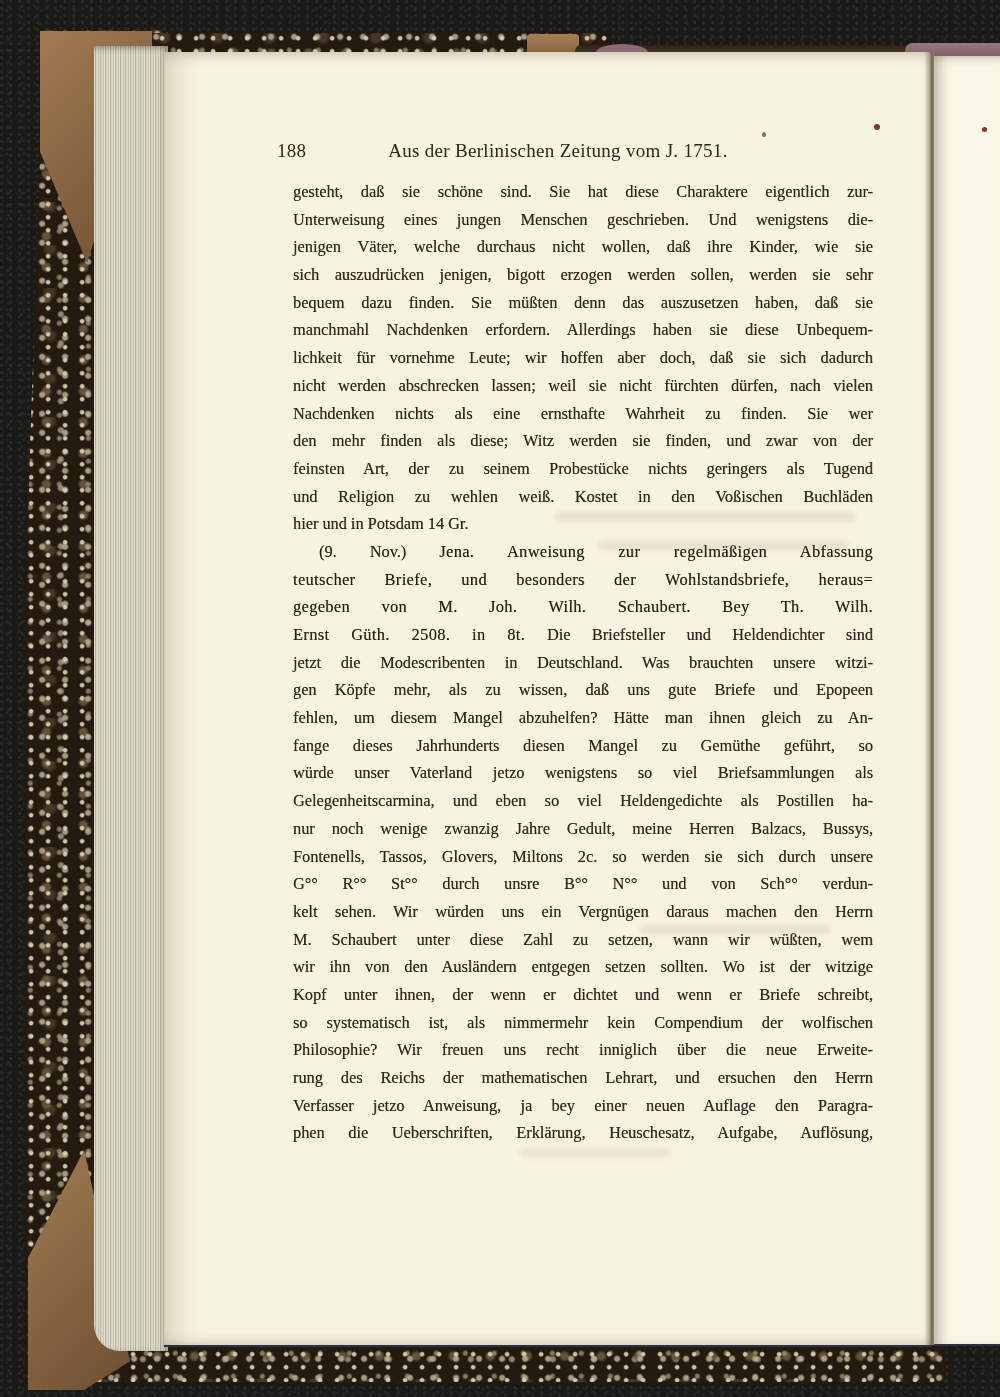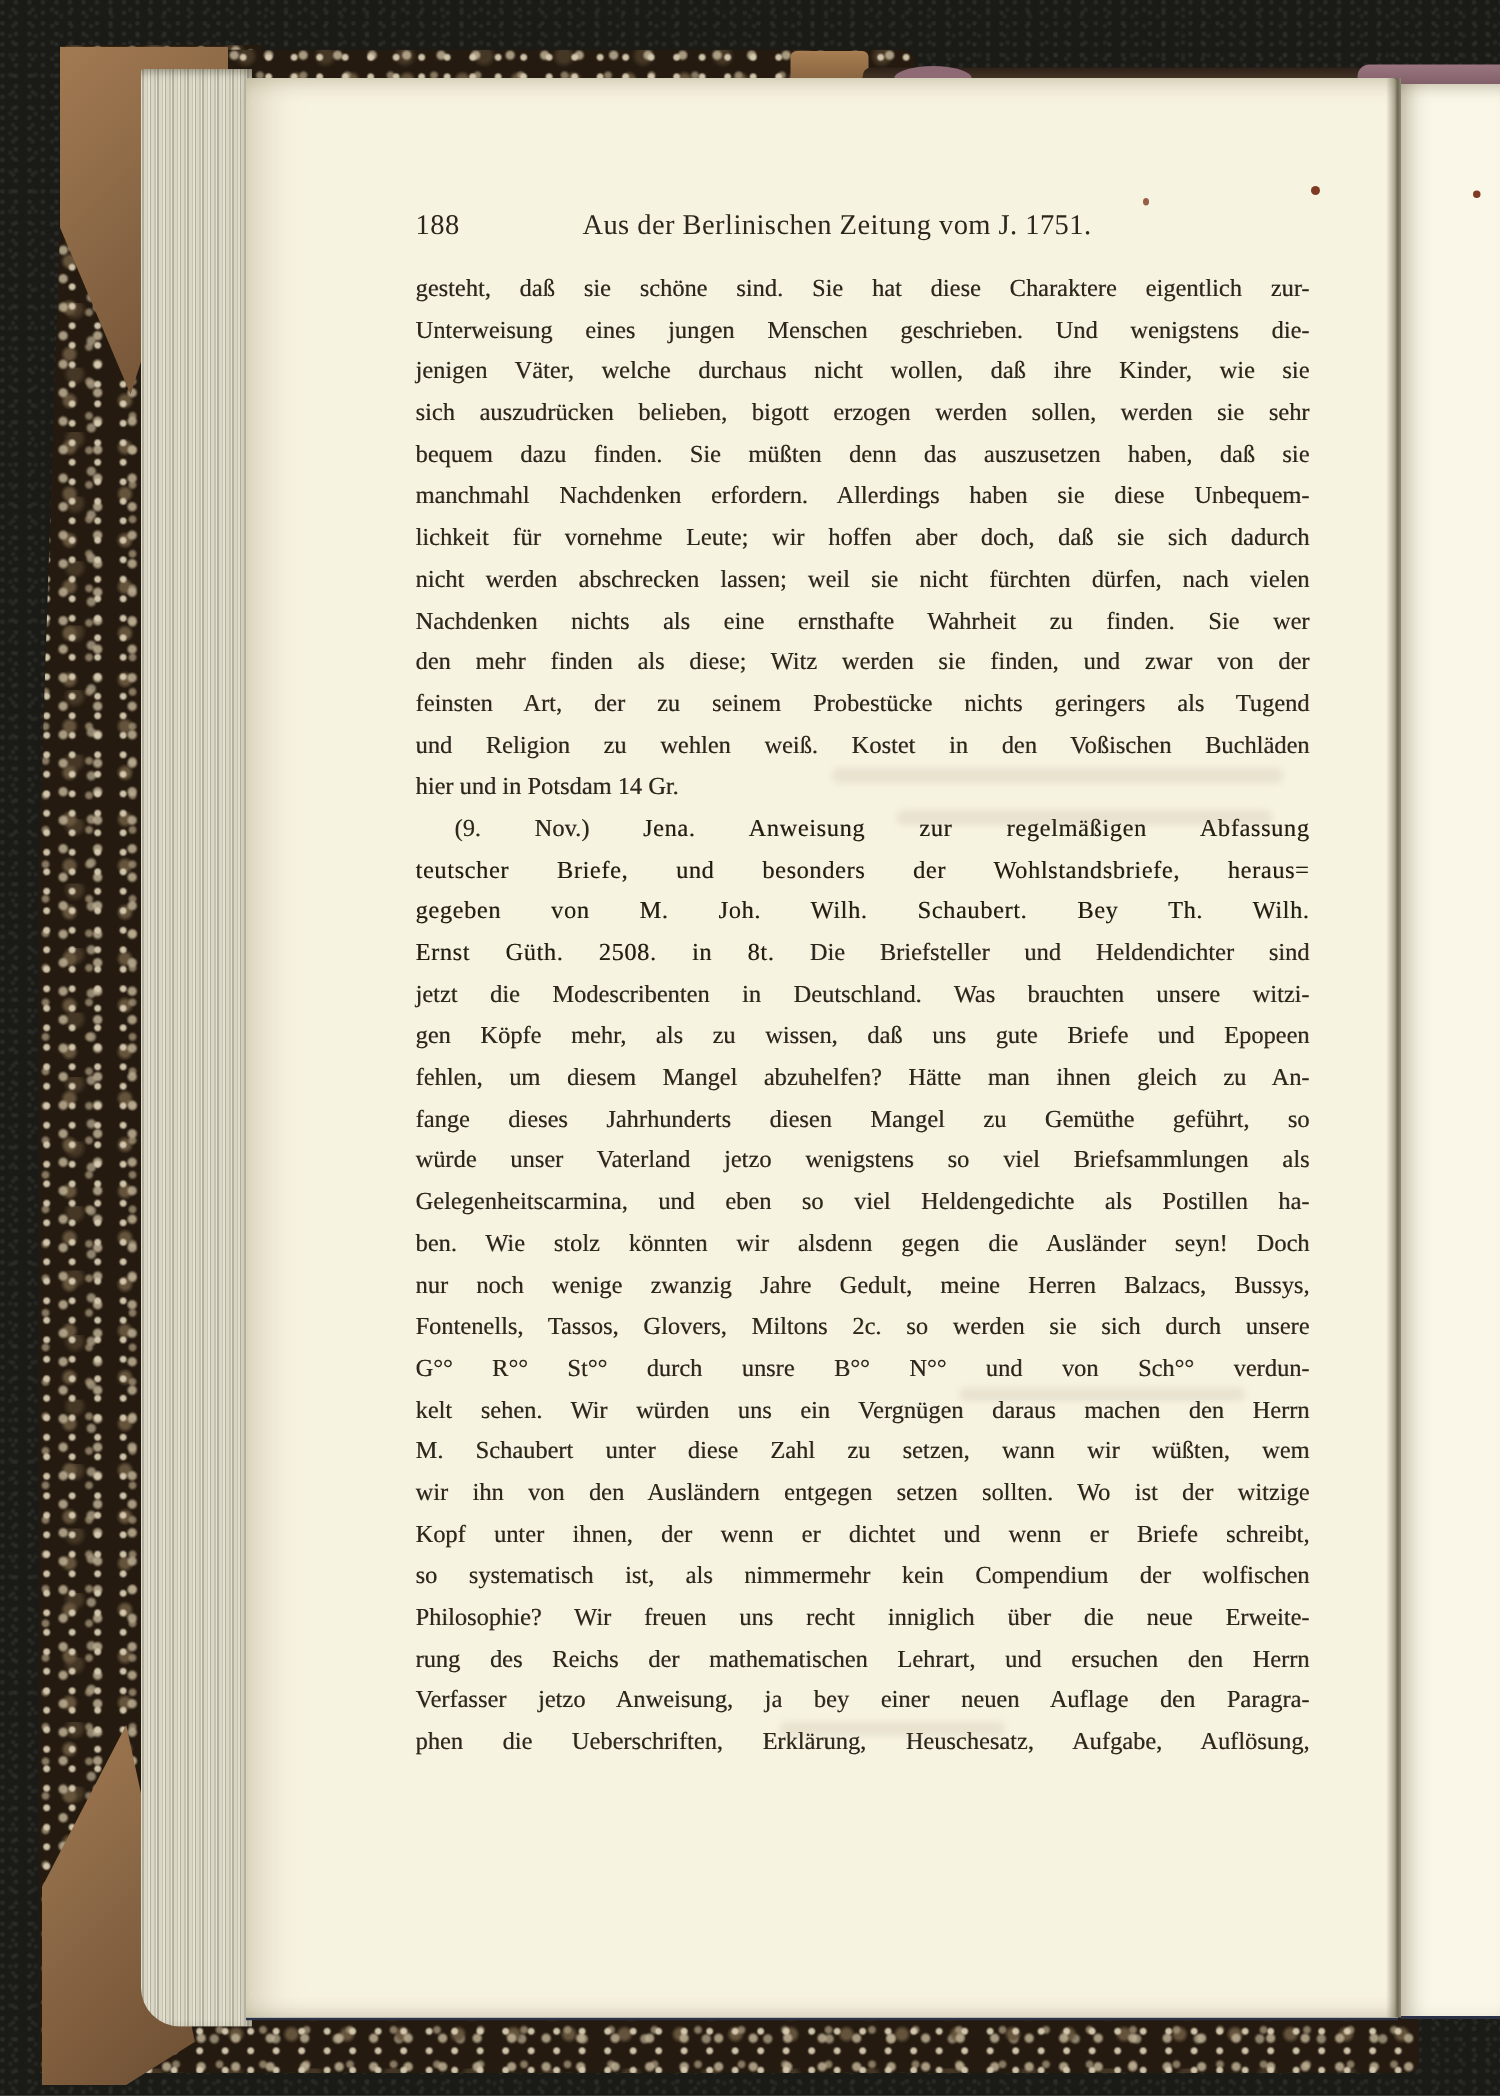--- a/index.html
+++ b/index.html
@@ -71,21 +71,21 @@
   #sm4{left:520px;top:1148px;width:150px;height:9px;}
 
   
   #header-row{left:113px;top:88px;width:596px;height:26px;color:#2e261c;
     font-size:19px;letter-spacing:.3px;}
   #page-number{position:absolute;left:0;top:0;}
   #running-header{text-align:center;padding-right:34px;}
   #body-text{left:113px;top:126px;width:596px;color:#2e261c;
     font-size:16.3px;text-shadow:.3px 0 0 rgba(46,38,28,.55);}
   .line{height:27.7px;line-height:27.7px;text-align:justify;text-align-last:justify;
-    white-space:nowrap;}
+    white-space:nowrap;margin-left:16px;}
   .line.left{text-align-last:left;}
   .line.indent{text-indent:26px;}
   .sb{font-weight:normal;letter-spacing:.4px;color:#241d12;}
 </style>
 </head>
 <body>
 
 <div id="stage">
 
   <div class="abs marble" id="cover-left"></div>
@@ -102,41 +102,40 @@
   <div class="abs" id="page-left">
     <div class="abs" id="header-row">
       <span id="page-number">188</span>
       <div id="running-header">Aus der Berlinischen Zeitung vom J. 1751.</div>
     </div>
 
     <div class="abs" id="body-text">
       <div class="line"><span>gesteht, daß sie schöne sind.  Sie hat diese Charaktere eigentlich zur-</span></div>
       <div class="line"><span>Unterweisung eines jungen Menschen geschrieben. Und wenigstens die-</span></div>
       <div class="line"><span>jenigen Väter, welche durchaus nicht wollen, daß ihre Kinder, wie sie</span></div>
-      <div class="line"><span>sich auszudrücken belieben, bigott erzogen werden sollen, werden sie sehr</span></div>
+      <div class="line"><span>sich auszudrücken jenigen, bigott erzogen werden sollen, werden sie sehr</span></div>
       <div class="line"><span>bequem dazu finden.  Sie müßten denn das auszusetzen haben, daß sie</span></div>
       <div class="line"><span>manchmahl Nachdenken erfordern.  Allerdings haben sie diese Unbequem-</span></div>
       <div class="line"><span>lichkeit für vornehme Leute; wir hoffen aber doch, daß sie sich dadurch</span></div>
       <div class="line"><span>nicht werden abschrecken lassen; weil sie nicht fürchten dürfen, nach vielen</span></div>
       <div class="line"><span>Nachdenken nichts als eine ernsthafte Wahrheit zu finden.  Sie wer</span></div>
       <div class="line"><span>den mehr finden als diese; Witz werden sie finden, und zwar von der</span></div>
       <div class="line"><span>feinsten Art, der zu seinem Probestücke nichts geringers als Tugend</span></div>
       <div class="line"><span>und Religion zu wehlen weiß.  Kostet in den Voßischen Buchläden</span></div>
       <div class="line left"><span>hier und in Potsdam 14 Gr.</span></div>
       <div class="line indent"><span>(9. Nov.) </span><span class="sb">Jena.  Anweisung zur regelmäßigen Abfassung</span></div>
       <div class="line"><span class="sb">teutscher Briefe, und besonders der Wohlstandsbriefe, heraus=</span></div>
       <div class="line"><span class="sb">gegeben von M. Joh. Wilh.  Schaubert.  Bey Th. Wilh.</span></div>
       <div class="line"><span class="sb">Ernst Güth. 2508. in 8t. </span><span>Die Briefsteller und Heldendichter sind</span></div>
       <div class="line"><span>jetzt die Modescribenten in Deutschland.  Was brauchten unsere witzi-</span></div>
       <div class="line"><span>gen Köpfe mehr, als zu wissen, daß uns gute Briefe und Epopeen</span></div>
       <div class="line"><span>fehlen, um diesem Mangel abzuhelfen?  Hätte man ihnen gleich zu An-</span></div>
       <div class="line"><span>fange dieses Jahrhunderts diesen Mangel zu Gemüthe geführt, so</span></div>
       <div class="line"><span>würde unser Vaterland jetzo wenigstens so viel Briefsammlungen als</span></div>
       <div class="line"><span>Gelegenheitscarmina, und eben so viel Heldengedichte als Postillen ha-</span></div>
-      <div class="line"><span>ben.  Wie stolz könnten wir alsdenn gegen die Ausländer seyn! Doch</span></div>
       <div class="line"><span>nur noch wenige zwanzig Jahre Gedult, meine Herren Balzacs, Bussys,</span></div>
       <div class="line"><span>Fontenells, Tassos, Glovers, Miltons 2c. so werden sie sich durch unsere</span></div>
       <div class="line"><span>G°° R°° St°° durch unsre B°° N°° und von Sch°° verdun-</span></div>
       <div class="line"><span>kelt sehen.  Wir würden uns ein Vergnügen daraus machen den Herrn</span></div>
       <div class="line"><span>M. Schaubert unter diese Zahl zu setzen, wann wir wüßten, wem</span></div>
       <div class="line"><span>wir ihn von den Ausländern entgegen setzen sollten.  Wo ist der witzige</span></div>
       <div class="line"><span>Kopf unter ihnen, der wenn er dichtet und wenn er Briefe schreibt,</span></div>
       <div class="line"><span>so systematisch ist, als nimmermehr kein Compendium der wolfischen</span></div>
       <div class="line"><span>Philosophie?  Wir freuen uns recht inniglich über die neue Erweite-</span></div>
       <div class="line"><span>rung des Reichs der mathematischen Lehrart, und ersuchen den Herrn</span></div>

